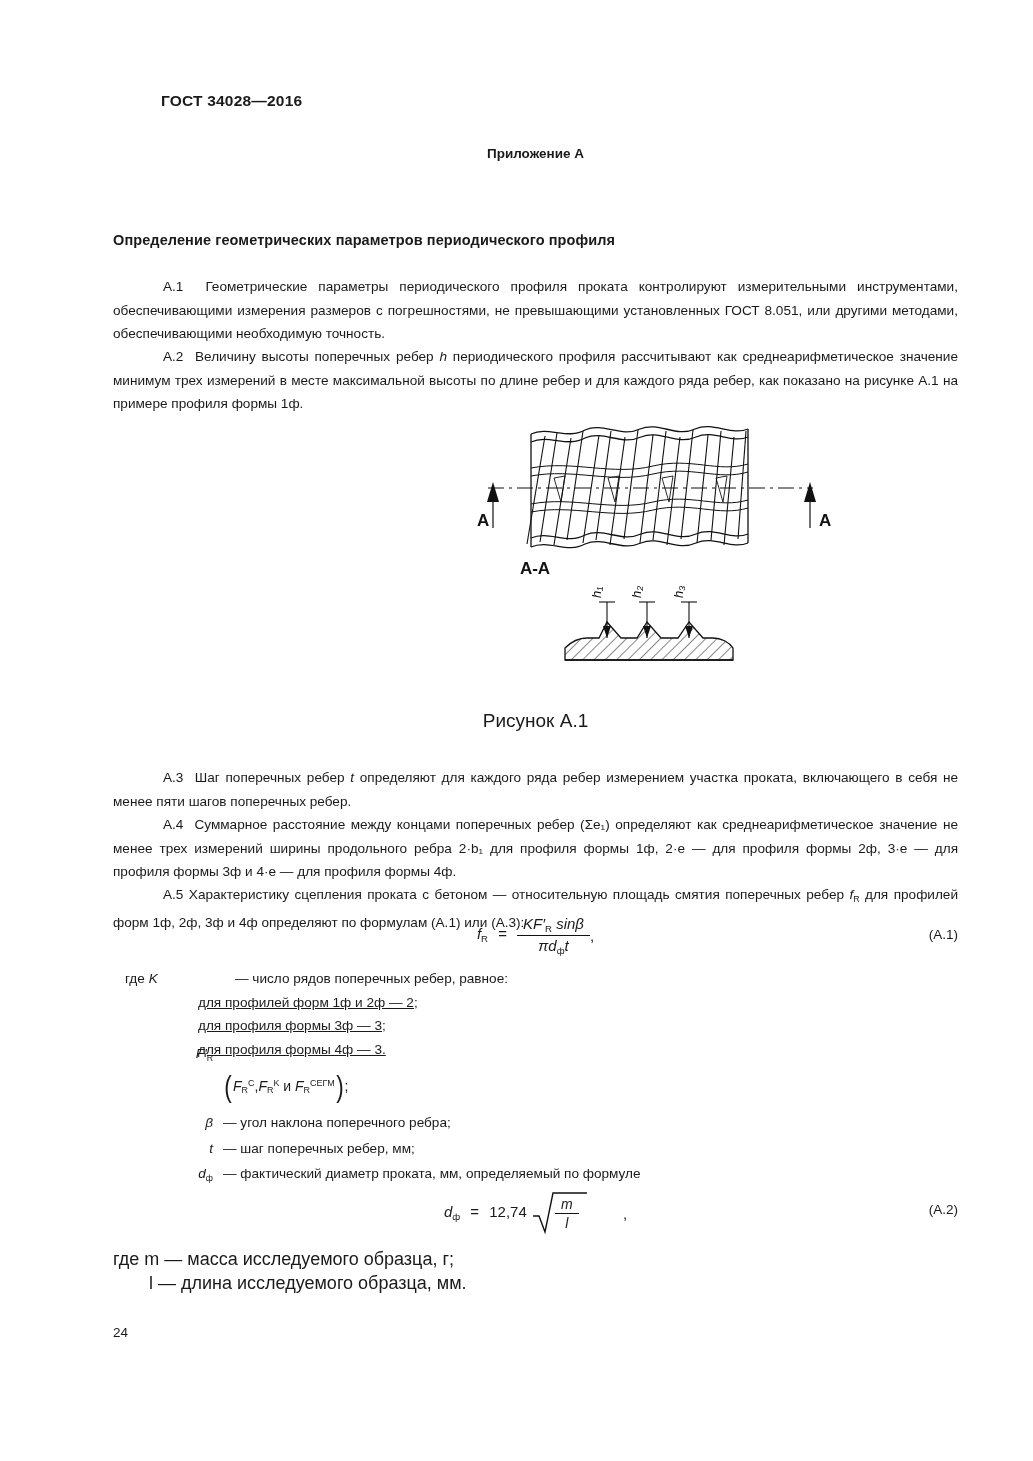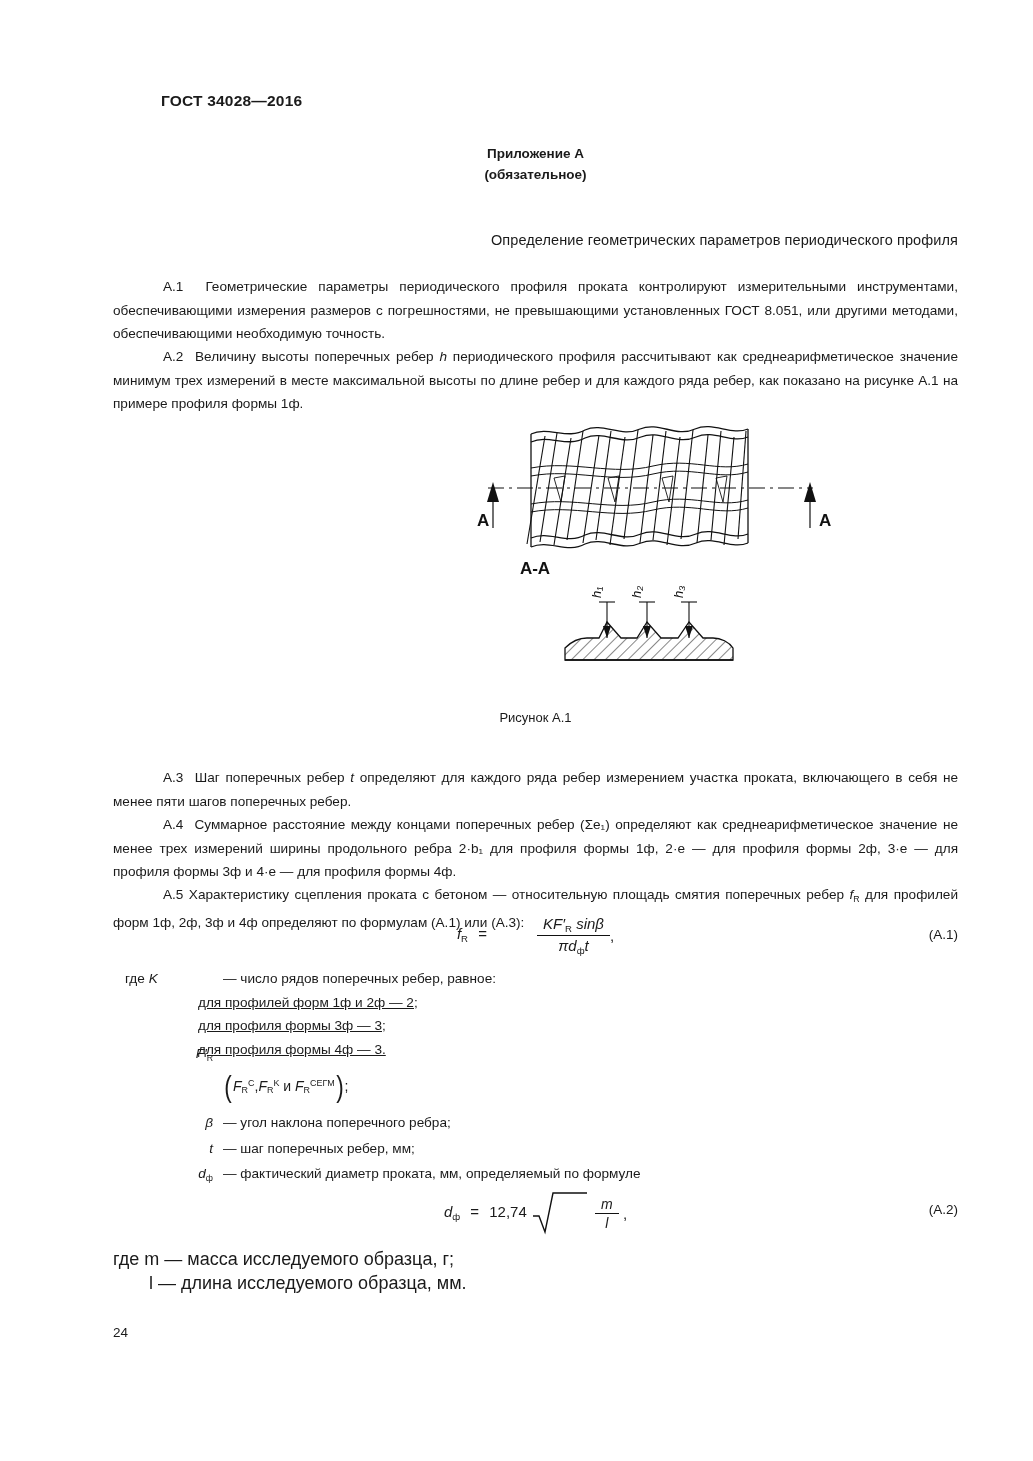--- a/index.html
+++ b/index.html
@@ -48,23 +48,23 @@
     line-height: 21px;
   }
   .appendix-title .sub {
     font-weight: bold;
   }
   .section-title {
     position: absolute;
     left: 0;
     top: 232px;
     width: 845px;
-    text-align: right;
+    text-align: left;
     font-size: 14.5px;
-    font-weight: normal;
+    font-weight: bold;
     letter-spacing: 0.1px;
   }
   .para {
     font-size: 13.6px;
     line-height: 23.6px;
     text-align: justify;
     text-justify: inter-word;
   }
   .para .ind {
     display: inline-block;
@@ -91,21 +91,21 @@
     top: 416px;
     width: 845px;
     text-align: center;
   }
   .fig-caption {
     position: absolute;
     left: 0;
     top: 710px;
     width: 845px;
     text-align: center;
-    font-size: 13px;
+    font-size: 19px;
   }
 
   .block-a3 {
     position: absolute;
     left: 0;
     top: 766px;
     width: 845px;
   }
   .block-a4 {
     position: absolute;
@@ -137,21 +137,20 @@
     top: 12px;
     font-size: 13.5px;
   }
 
   
   .frac {
     display: inline-block;
     vertical-align: middle;
     text-align: center;
     font-style: italic;
-    margin-left: 40px;
   }
   .frac .num {
     display: block;
     padding: 0 6px 1px 6px;
     border-bottom: 1.2px solid #111;
     font-size: 15px;
     white-space: nowrap;
   }
   .frac .den {
     display: block;
@@ -163,21 +162,21 @@
   sup.s { font-size: 0.64em; font-style: normal; vertical-align: 0.5em; }
 
   .where-list {
     position: absolute;
     left: 0;
     width: 845px;
     font-size: 13.6px;
     line-height: 23.5px;
   }
   .where-list.w1 { top: 967px; }
-  .wl-row { display: flex; }
+  .wl-row { display: flex; gap: 12px; }
   .wl-key {
     width: 110px;
     flex: 0 0 110px;
     text-align: left;
     padding-left: 12px;
     box-sizing: border-box;
   }
   .wl-val { flex: 1; }
   .sub-item { padding-left: 85px; text-decoration: underline; }
 
@@ -247,21 +246,20 @@
 <body>
 
 <div class="page">
 
   <div class="header-std">ГОСТ 34028—2016</div>
 
   <div class="content">
 
     <div class="appendix-title">
       <div>Приложение А</div>
-      <div class="sub">(обязательное)</div>
     </div>
 
     <div class="section-title">Определение геометрических параметров периодического профиля</div>
 
     <div class="block-a1 para">
       <span class="ind"></span><span>А.1</span>&nbsp; <span>Геометрические параметры периодического профиля проката контролируют измерительными инструментами, обеспечивающими измерения размеров с погрешностями, не превышающими установленных ГОСТ 8.051, или другими методами, обеспечивающими необходимую точность.</span>
     </div>
 
     <div class="block-a2 para">
       <span class="ind"></span><span>А.2</span>&nbsp; <span>Величину высоты поперечных ребер </span><i class="it">h</i><span> периодического профиля рассчитывают как среднеарифметическое значение минимум трех измерений в месте максимальной высоты по длине ребер и для каждого ряда ребер, как показано на рисунке А.1 на примере профиля формы 1ф.</span>

